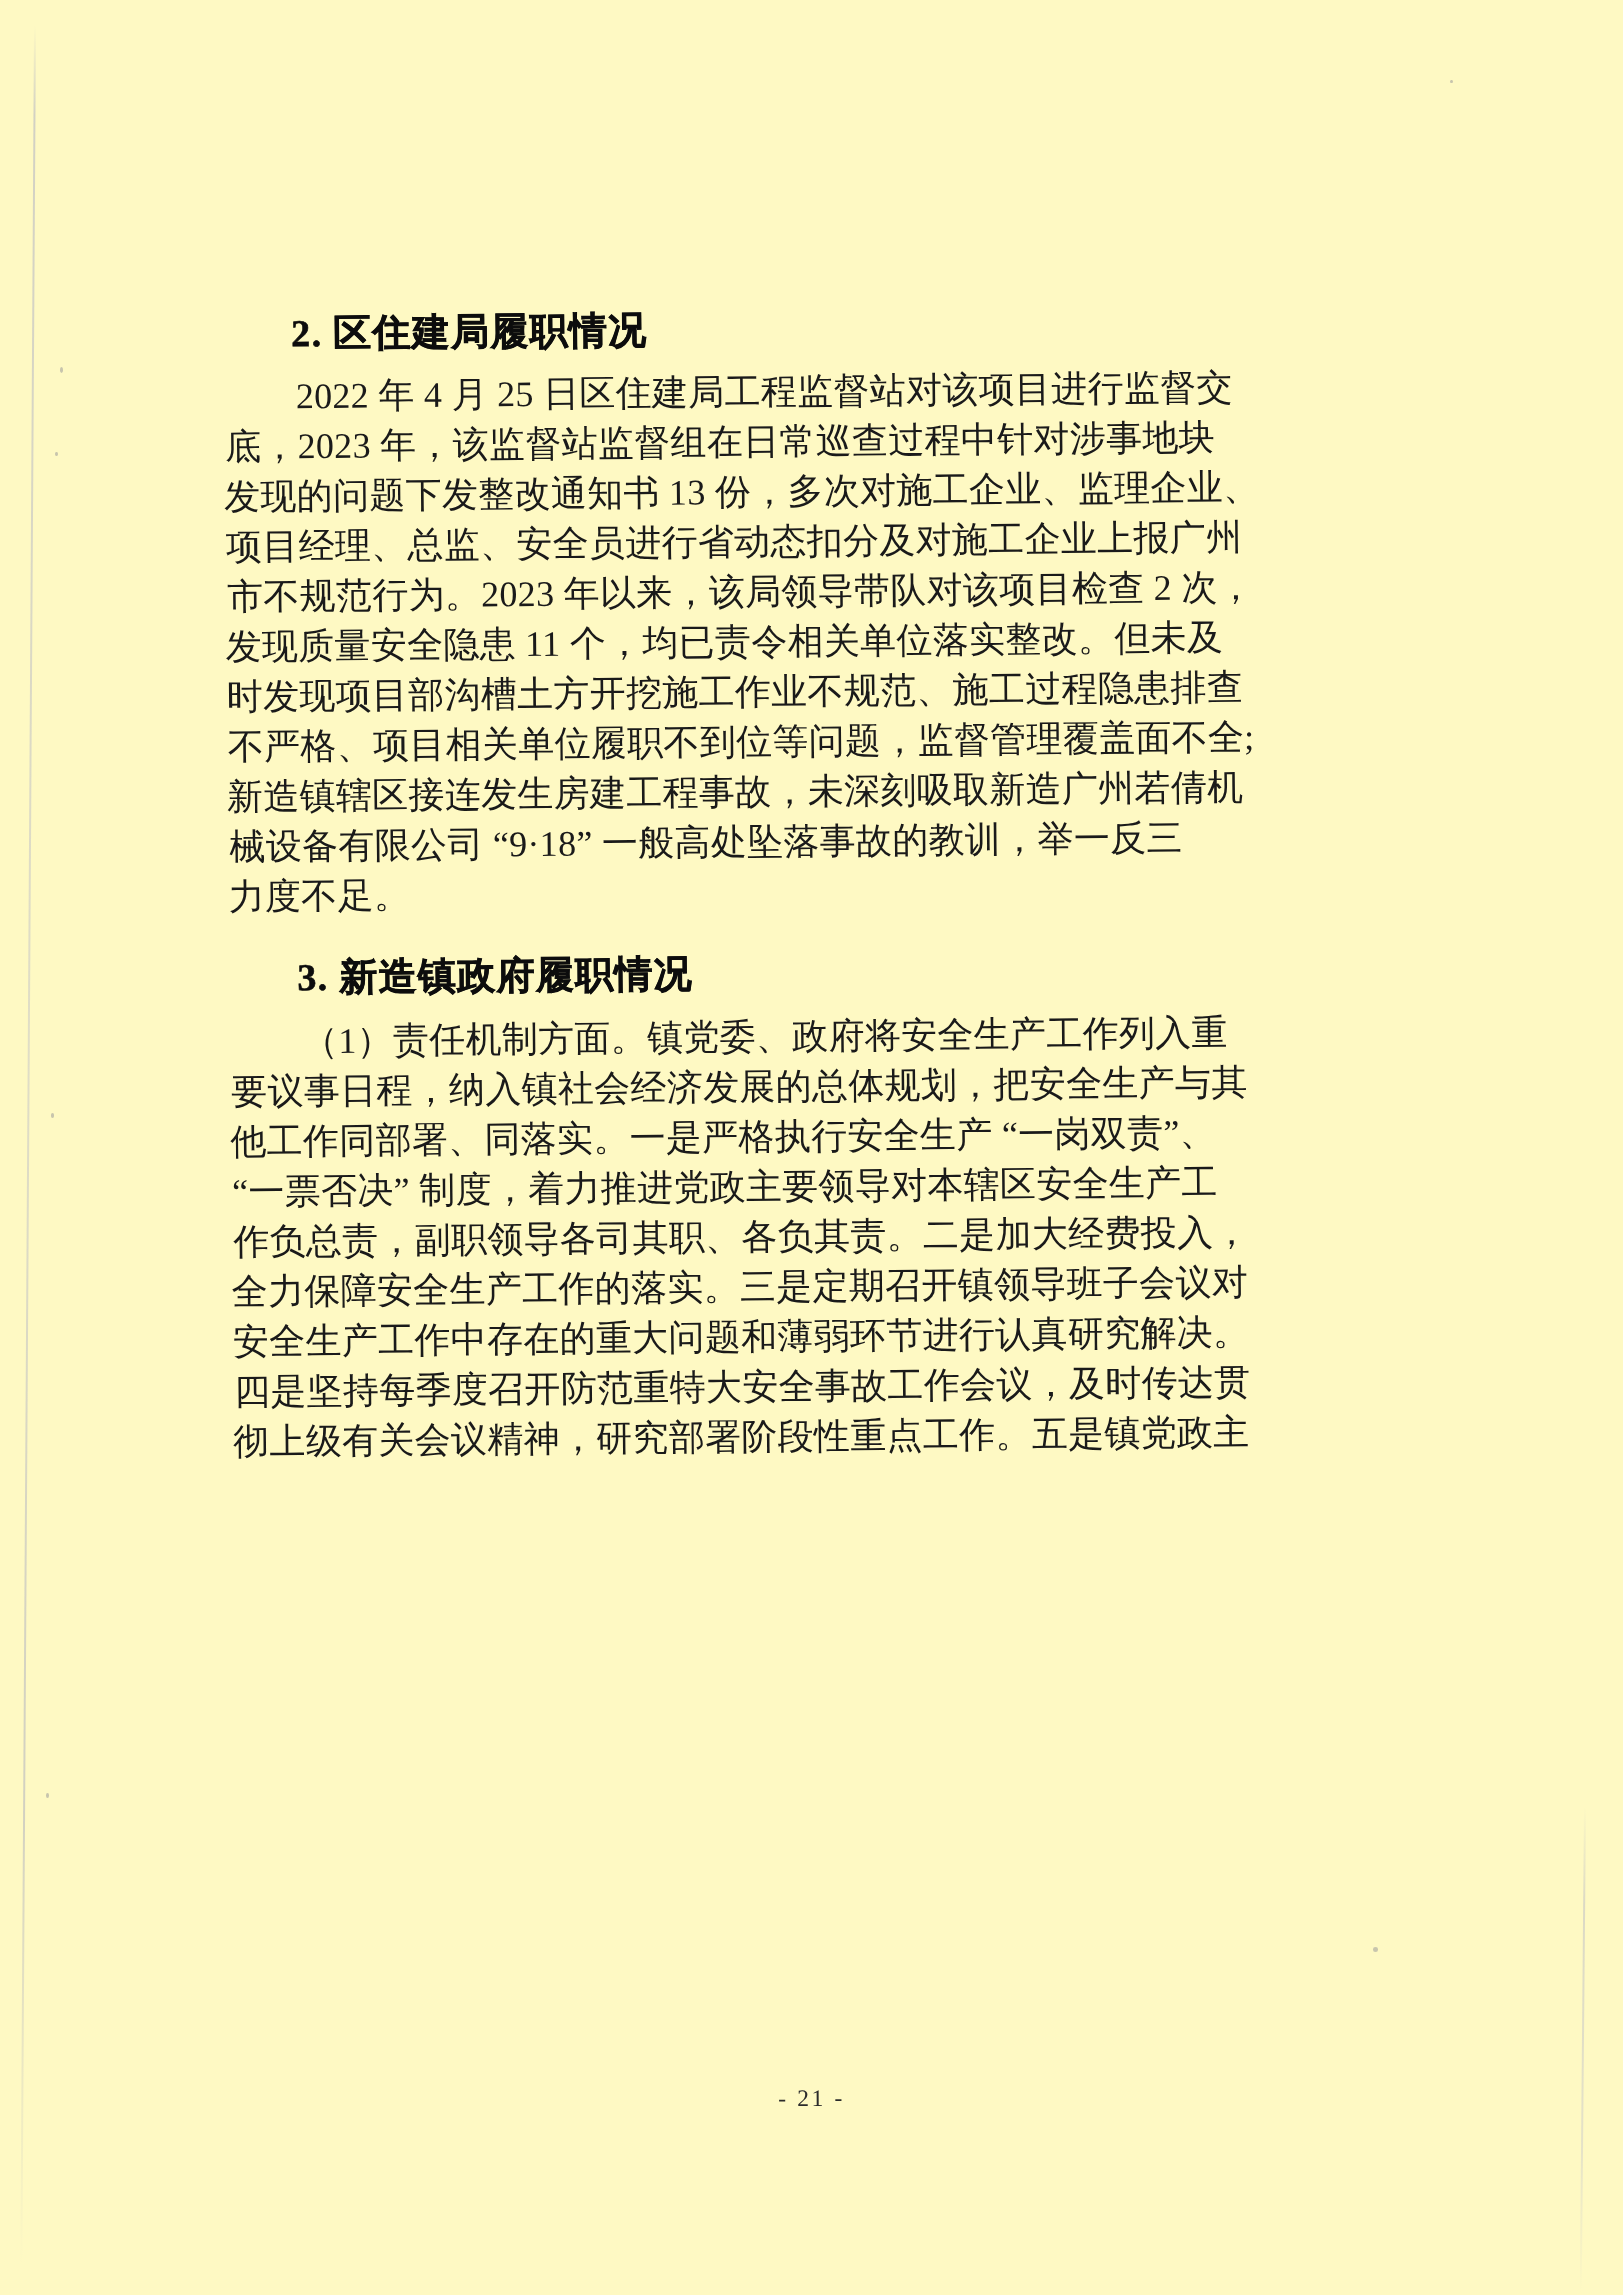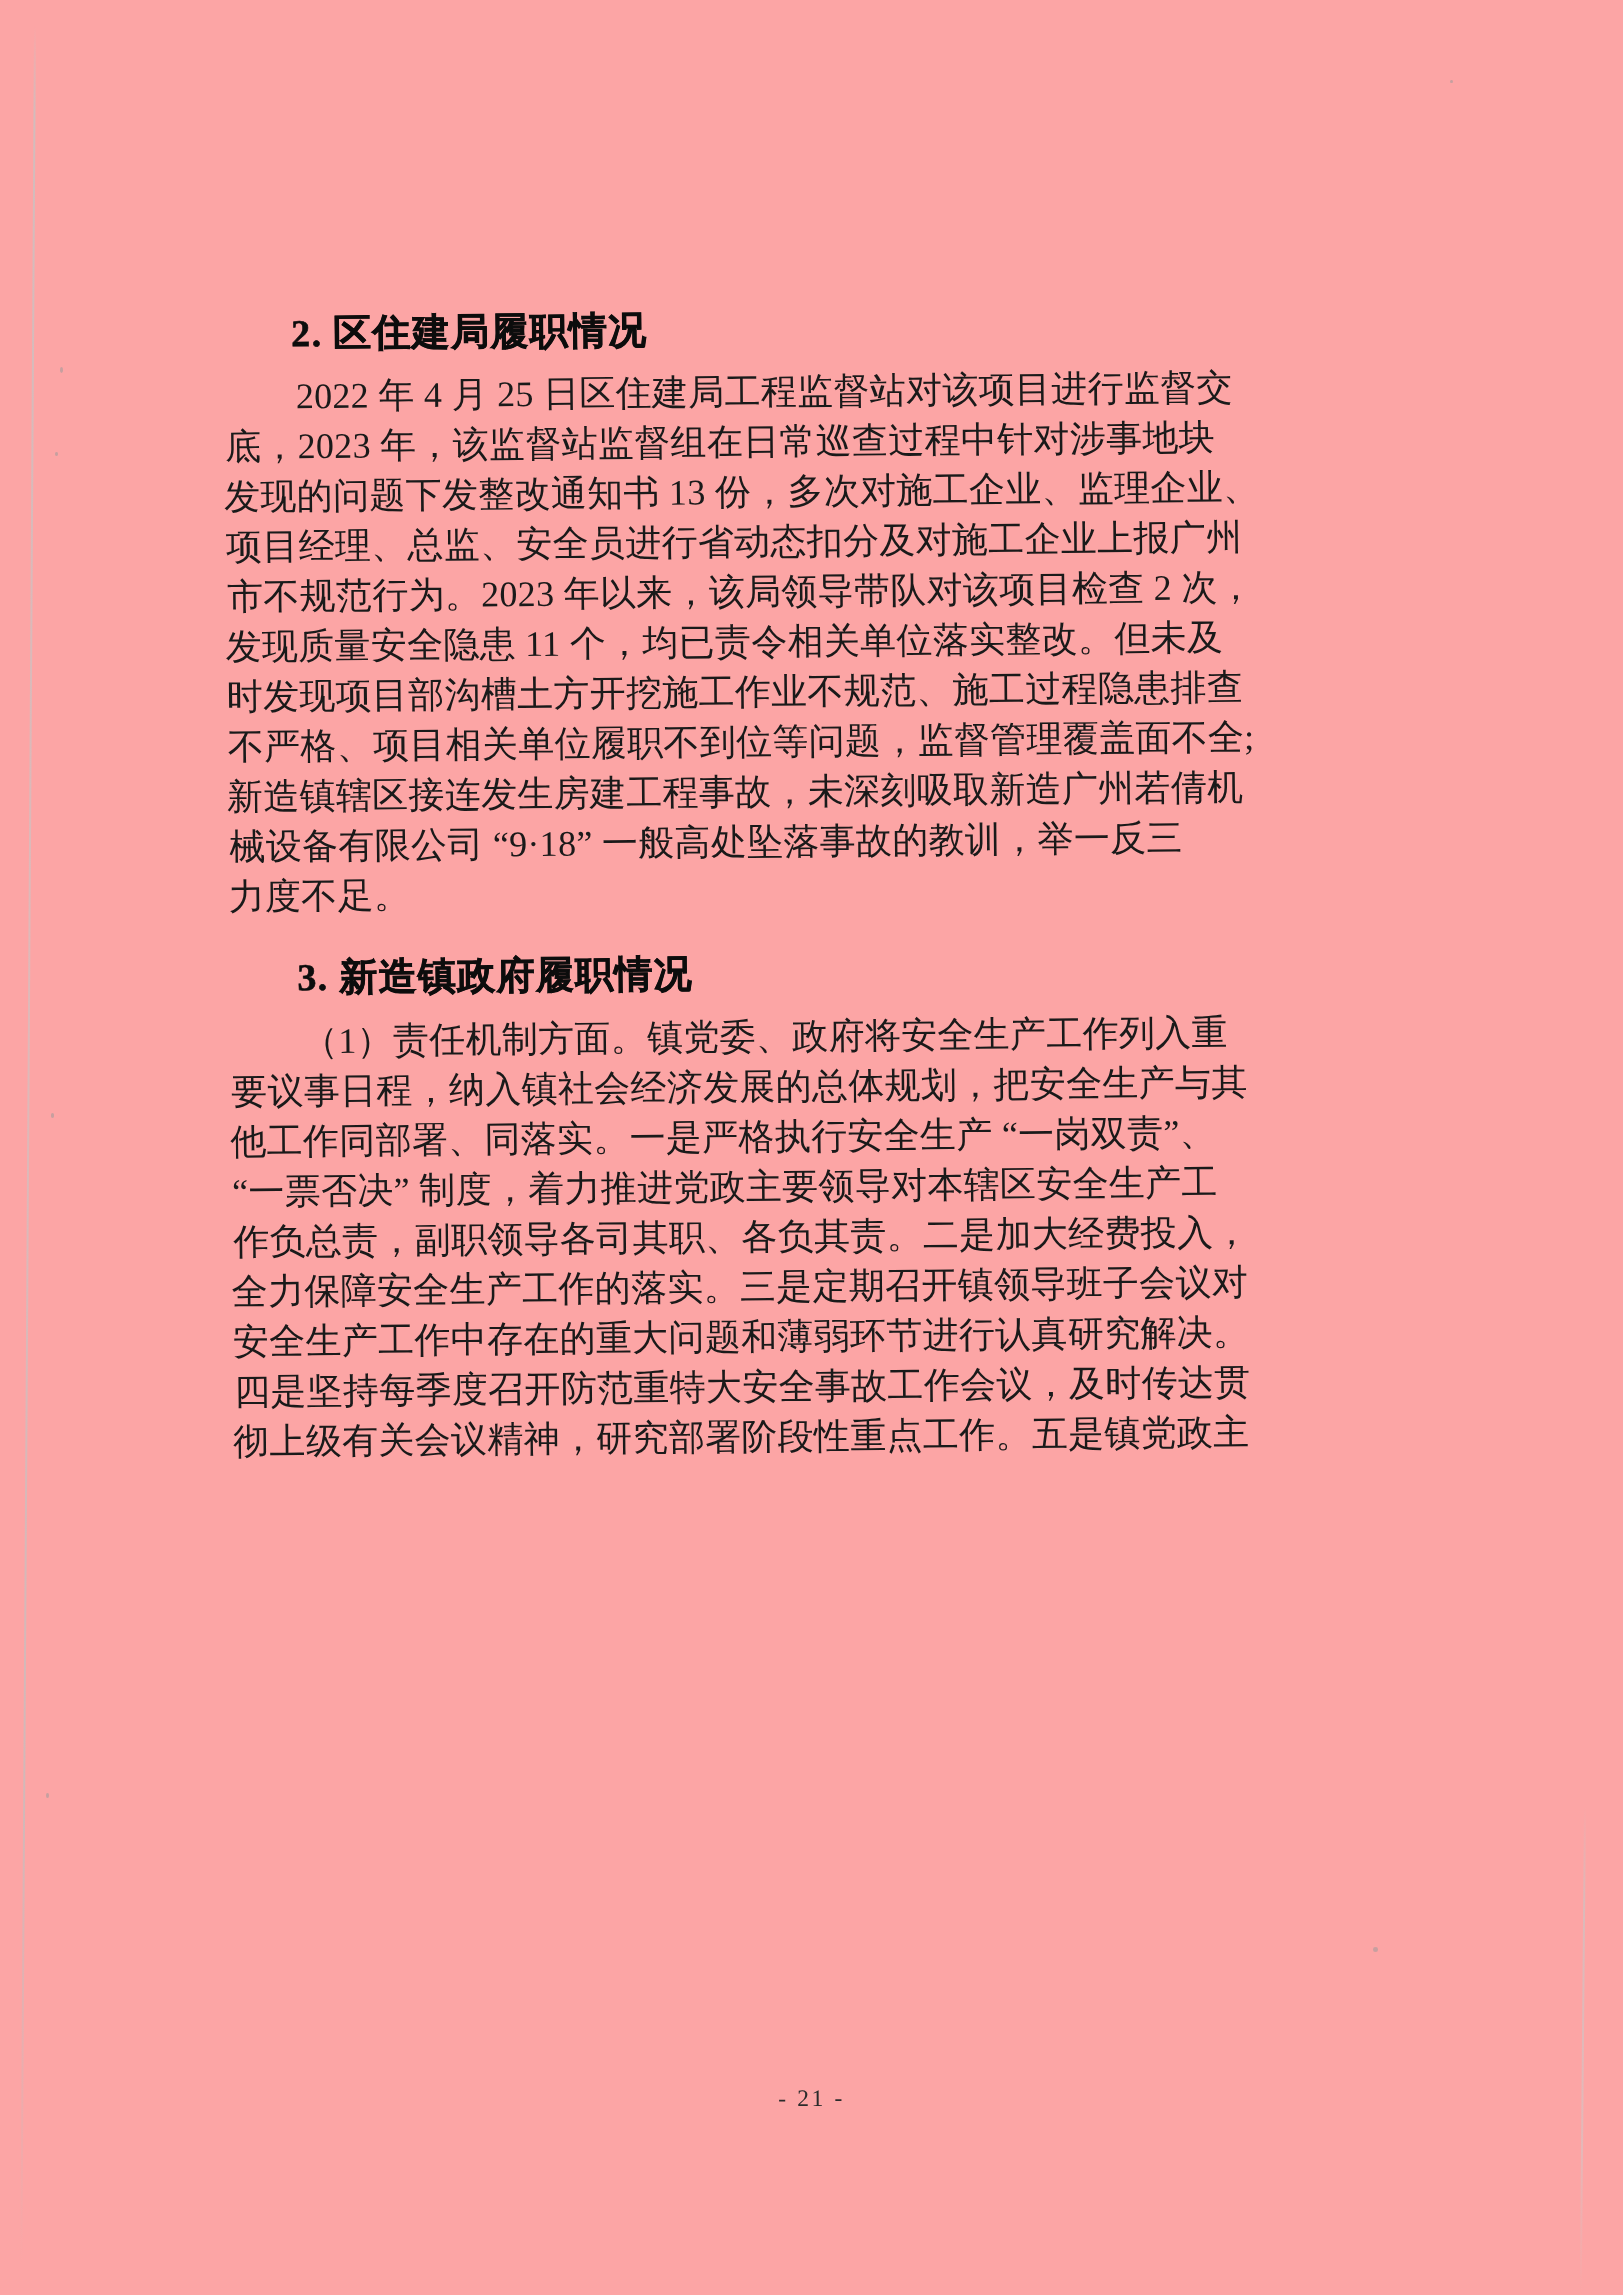--- a/index.html
+++ b/index.html
@@ -7,21 +7,21 @@
     margin: 0;
     padding: 0;
     background: #ffffff;
   }
 
   
   .page {
     position: relative;
     width: 1623px;
     height: 2295px;
-    background: #fca5a5;
+    background: #fef9c3;
     overflow: hidden;
     font-family: "Liberation Serif", "DejaVu Serif", serif;
     box-sizing: border-box;
   }
 
   
   .scan-edge-left {
     position: absolute;
     left: 34px;
     top: 26px;

